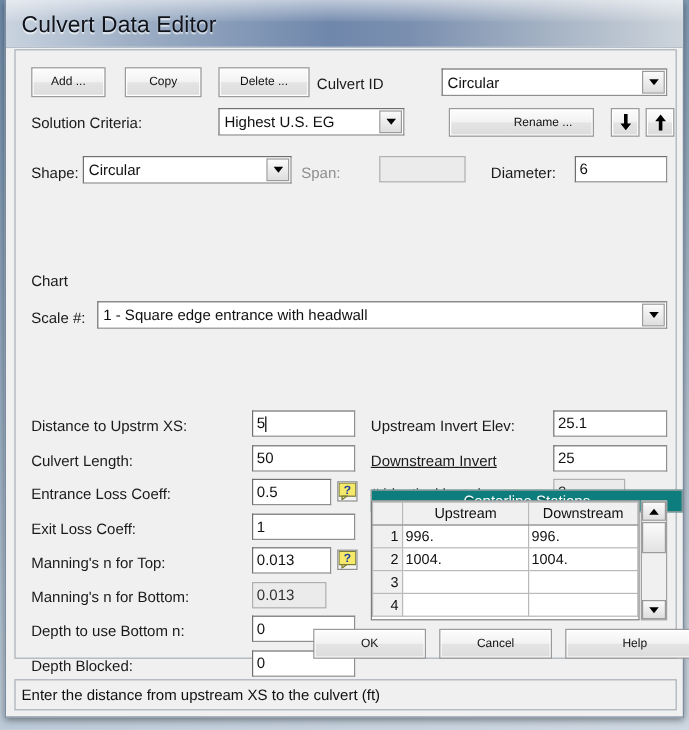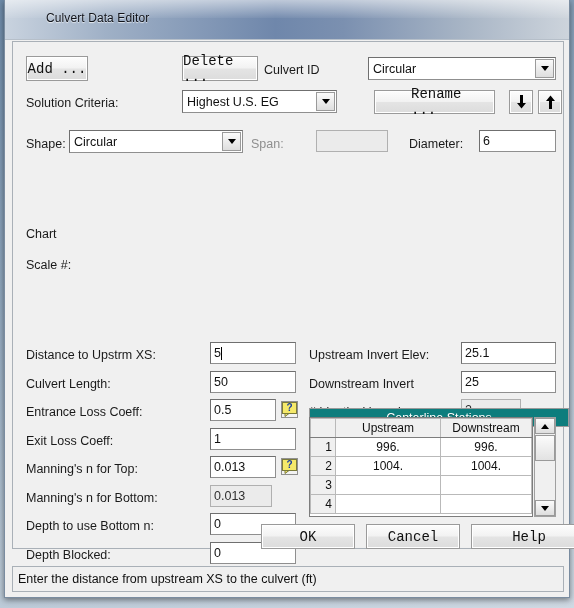--- a/index.html
+++ b/index.html
@@ -22,45 +22,44 @@
     background:linear-gradient(to right,#c9d3df 0%,#9fb0c6 18%,#6f87ab 48%,#7b90b0 60%,#a9b6c6 82%,#cdd4dc 100%);
     border-bottom:1px solid #b6bfc9;
     box-sizing:border-box;
   }
   #titlebar .gloss{
     position:absolute;left:0;top:0;width:100%;height:18px;
     background:linear-gradient(to bottom,rgba(255,255,255,.55),rgba(255,255,255,.05));
   }
   #title-text{
     position:absolute;left:13px;top:11px;
-    font-size:12px;color:#10131a;letter-spacing:.1px;
+    font-size:19px;color:#10131a;letter-spacing:.1px;
     text-shadow:0 1px 1px rgba(255,255,255,.75);
     white-space:nowrap;
-    margin-left:28px;
   }
   
   #client{
     position:absolute;left:7px;top:41px;width:552px;height:508px;
     background:#f0f0f0;
     border:1px solid #a9b0b7;
     box-sizing:border-box;
   }
   .lbl{
     position:absolute;font-size:12.5px;color:#1a1a1a;white-space:nowrap;
     line-height:14px;
   }
   .lbl.dim{color:#8f8f8f;}
   
   .btn{
     position:absolute;box-sizing:border-box;
     background:linear-gradient(to bottom,#fdfdfd 0%,#f2f2f2 48%,#e4e4e4 52%,#dcdcdc 100%);
     border:1px solid #9a9a9a;
-    font-size:14px;color:#101010;
+    font-size:10px;color:#101010;
     display:flex;align-items:center;justify-content:center;
-    font-family:Liberation Mono, monospace;
+    font-family:Liberation Sans, sans-serif;
     box-shadow:inset 0 0 0 1px #ffffff;
     cursor:default;
   }
   
   .inp{
     position:absolute;box-sizing:border-box;
     background:#ffffff;
     border:1px solid #8f8f8f;
     border-top-color:#6f6f6f;border-left-color:#6f6f6f;
     font-size:12.5px;color:#101010;
@@ -116,21 +115,21 @@
     background:#ffffff;border:1px solid #7d7d7d;
     overflow:hidden;
   }
   #grid table{border-collapse:collapse;width:100%;font-size:12px;table-layout:fixed;}
   #grid th,#grid td{
     border:1px solid #b9b9b9;height:18px;padding:0 2px;
     font-weight:normal;color:#101010;overflow:hidden;white-space:nowrap;
   }
   #grid th{background:#f0f0f0;text-align:center;border-bottom:1px solid #7d7d7d;}
   #grid td.rownum{background:#f0f0f0;text-align:right;width:20px;padding-right:3px;}
-  #grid td.cell{text-align:center;}
+  #grid td.cell{text-align:left;}
   
   #vscroll{
     position:absolute;box-sizing:border-box;
     background:#f0f0f0;border:1px solid #a0a0a0;
   }
   .sbbtn{
     position:absolute;left:0;width:100%;height:16px;box-sizing:border-box;
     background:linear-gradient(to bottom,#fbfbfb,#dedede);
     border:1px solid #9a9a9a;
     display:flex;align-items:center;justify-content:center;
@@ -154,20 +153,21 @@
 <div id="window">
 
   <div id="titlebar">
     <div class="gloss"></div>
     <div id="title-text">Culvert Data Editor</div>
   </div>
 
   <div id="client">
 
     <div class="btn" style="left:13px;top:14px;width:62px;height:25px;">Add ...</div>
+    <div class="btn" style="left:91px;top:14px;width:64px;height:25px;">Copy</div>
     <div class="btn" style="left:169px;top:14px;width:76px;height:25px;">Delete ...</div>
     <span class="lbl" style="left:251px;top:21px;">Culvert ID</span>
     <div class="combo" style="left:355px;top:15px;width:188px;height:23px;">
       <span>Circular</span>
       <span class="arrowbox">
           <i class="tri-down"></i>
         </span>
     </div>
 
     <span class="lbl" style="left:13px;top:54px;">Solution Criteria:</span>
@@ -196,20 +196,26 @@
           <i class="tri-down"></i>
         </span>
     </div>
     <span class="lbl dim" style="left:238px;top:95px;">Span:</span>
     <div class="inp disabled" style="left:303px;top:88px;width:72px;height:22px;"></div>
     <span class="lbl" style="left:396px;top:95px;">Diameter:</span>
     <div class="inp" style="left:466px;top:88px;width:77px;height:22px;">6</div>
 
     <span class="lbl" style="left:13px;top:185px;">Chart</span>
     <span class="lbl" style="left:13px;top:216px;">Scale #:</span>
+    <div class="combo" style="left:68px;top:209px;width:475px;height:23px;">
+      <span>1 - Square edge entrance with headwall</span>
+      <span class="arrowbox">
+          <i class="tri-down"></i>
+        </span>
+    </div>
 
     <div id="left-col">
         <span class="lbl" style="left: 13px; top: 306px;">Distance to Upstrm XS:</span>
         <div class="inp" style="left: 197px; top: 300px; width: 86px; height: 22px;">5<i class="caret"></i></div>
         <span class="lbl" style="left: 13px; top: 334.5px;">Culvert Length:</span>
         <div class="inp" style="left: 197px; top: 328.5px; width: 86px; height: 22px;">50</div>
         <span class="lbl" style="left: 13px; top: 363px;">Entrance Loss Coeff:</span>
         <div class="inp" style="left: 197px; top: 357px; width: 66px; height: 22px;">0.5</div>
         <div class="helpbtn" style="left: 268px; top: 359px;"><svg width="15" height="15" viewBox="0 0 15 15">
             <rect x="0.5" y="0.5" width="14" height="11" fill="#f5e96a" stroke="#7a7a3a"></rect>
@@ -229,21 +235,21 @@
         <div class="inp disabled" style="left: 197px; top: 442.5px; width: 62px; height: 22px;">0.013</div>
         <span class="lbl" style="left: 13px; top: 477px;">Depth to use Bottom n:</span>
         <div class="inp" style="left: 197px; top: 471px; width: 86px; height: 22px;">0</div>
         <span class="lbl" style="left: 13px; top: 505.5px;">Depth Blocked:</span>
         <div class="inp" style="left: 197px; top: 499.5px; width: 86px; height: 22px;">0</div>
       </div>
 
     <div id="right-col">
         <span class="lbl" style="left: 296px; top: 306px;">Upstream Invert Elev:</span>
         <div class="inp" style="left: 448px; top: 300px; width: 95px; height: 22px;">25.1</div>
-        <span class="lbl" style="left: 296px; top: 334.5px;">Downstream Invert</span>
+        <span class="lbl" style="left: 296px; top: 334.5px; text-decoration: underline;">Downstream Invert</span>
         <div class="inp" style="left: 448px; top: 328.5px; width: 95px; height: 22px;">25</div>
         <span class="lbl" style="left: 296px; top: 363px;"># identical barrels :</span>
         <div class="inp disabled" style="left: 448px; top: 357px; width: 60px; height: 22px;">2</div>
       </div>
 
     <div class="teal" style="left:296px;top:355px;width:260px;height:19px;margin-top:11px;">Centerline Stations</div>
 
     <div id="grid" style="left:296px;top:375px;width:224px;height:100px;">
       <table>
         <thead>

